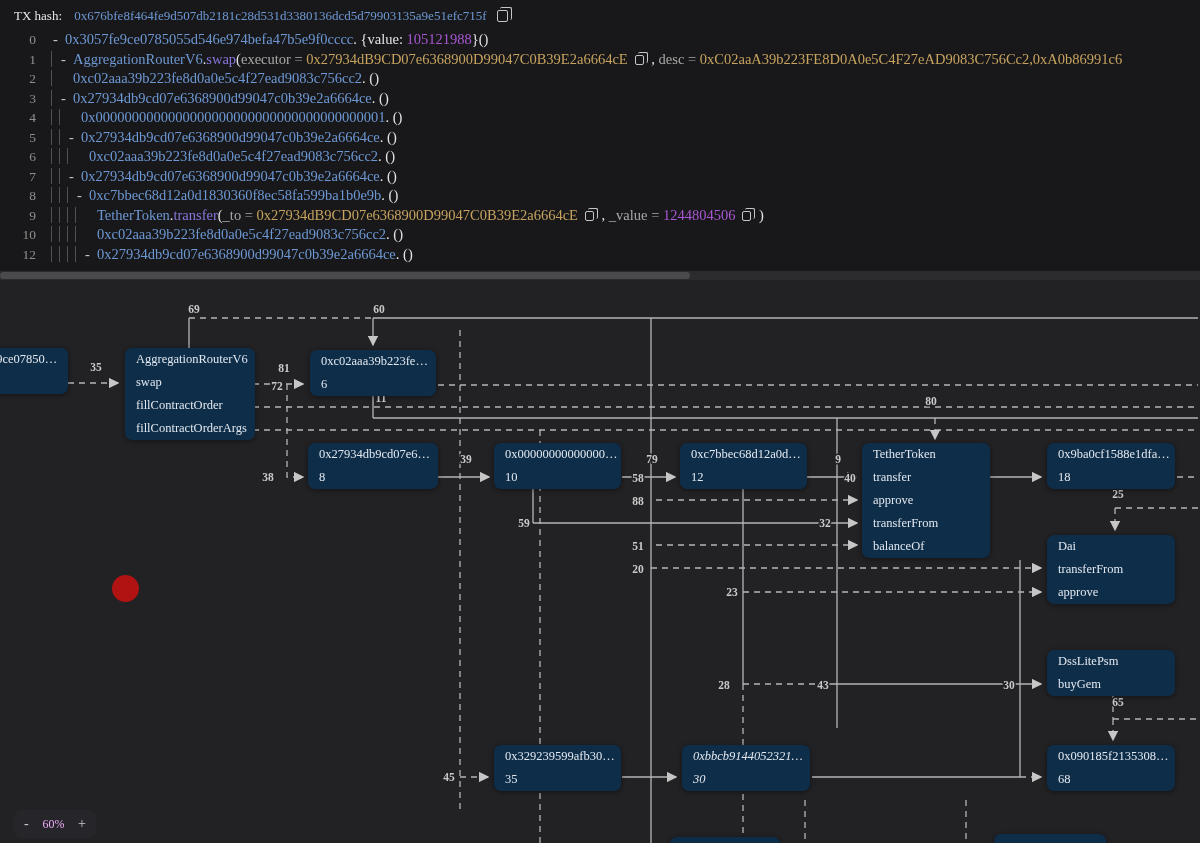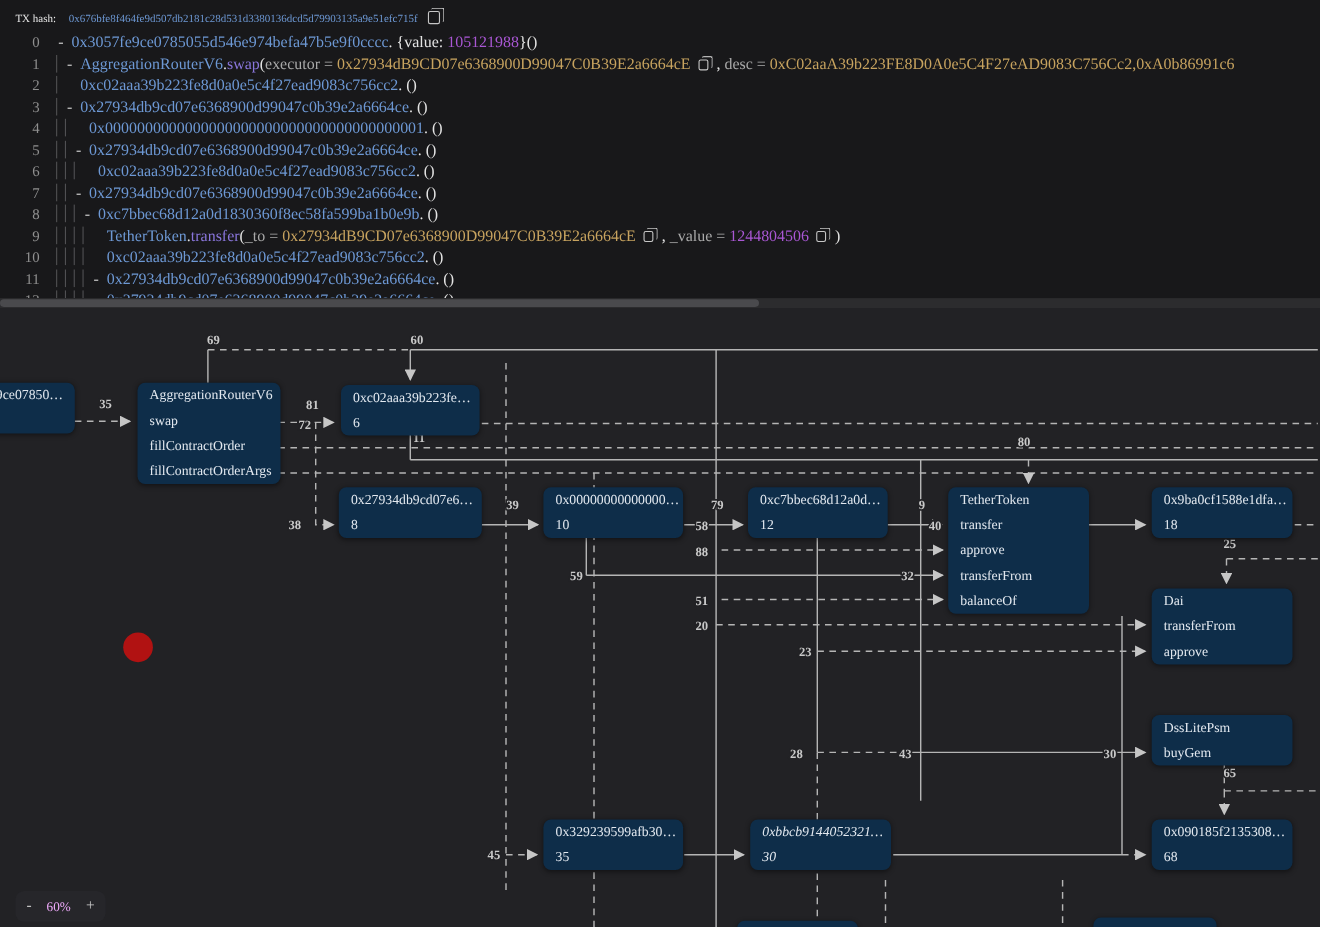--- a/index.html
+++ b/index.html
@@ -6,21 +6,21 @@
     --blue:#6d98d4; --gold:#c7a35f; --purple:#8a76dc; --magenta:#a957d4;
     --node:#0e2d49; --edge:#b5b5b5; --reddot:#b11212; --graphbg:#222225;
   }
   *{box-sizing:border-box}
   html,body{margin:0;padding:0}
   body{width:1200px;height:843px;background:#18181a;overflow:hidden;position:relative;
        font-family:"Liberation Serif",serif;}
 
   
   .trace-panel{position:absolute;top:0;left:0;width:1200px;height:271px;background:#18181a;overflow:hidden}
-  .tx-row{padding:8px 0 3px 14px;font-size:10px;color:#e8e8e8;white-space:nowrap}
+  .tx-row{padding:8px 0 3px 14px;font-size:13px;color:#e8e8e8;white-space:nowrap}
   .tx-row .hash{color:var(--blue);margin-left:9px}
   #trace-lines{margin-top:3px}
   .tline{height:19.5px;line-height:19.5px;white-space:nowrap;font-size:14.5px;color:#e4e4e4;overflow:hidden}
   .lnum{display:inline-block;width:36px;text-align:right;margin-right:15px;color:#8f8f8f;font-size:13.5px}
   .bar{display:inline-block;width:8px;height:16px;border-left:1px solid #505053;vertical-align:-3px}
   .tdash{display:inline-block;width:14px;color:#c9c9c9;padding-left:2px}
   .seg-addr,.seg-contract{color:var(--blue)}
   .seg-method{color:var(--purple)}
   .seg-param{color:#a9a9a9}
   .seg-gold{color:var(--gold)}
@@ -69,21 +69,20 @@
       <div class="tline"><span class="lnum">1</span><span class="bar"></span><span class="tdash">-</span><span class="seg-contract">AggregationRouterV6</span><span class="seg-plain">.</span><span class="seg-method">swap</span><span class="seg-plain">(</span><span class="seg-param">executor = </span><span class="seg-gold">0x27934dB9CD07e6368900D99047C0B39E2a6664cE</span><span class="copy-icon"></span><span class="seg-plain"> ,  </span><span class="seg-param">desc = </span><span class="seg-gold">0xC02aaA39b223FE8D0A0e5C4F27eAD9083C756Cc2,0xA0b86991c6</span></div>
       <div class="tline"><span class="lnum">2</span><span class="bar"></span><span class="tdash"></span><span class="seg-addr">0xc02aaa39b223fe8d0a0e5c4f27ead9083c756cc2</span><span class="seg-plain">. ()</span></div>
       <div class="tline"><span class="lnum">3</span><span class="bar"></span><span class="tdash">-</span><span class="seg-addr">0x27934db9cd07e6368900d99047c0b39e2a6664ce</span><span class="seg-plain">. ()</span></div>
       <div class="tline"><span class="lnum">4</span><span class="bar"></span><span class="bar"></span><span class="tdash"></span><span class="seg-addr">0x0000000000000000000000000000000000000001</span><span class="seg-plain">. ()</span></div>
       <div class="tline"><span class="lnum">5</span><span class="bar"></span><span class="bar"></span><span class="tdash">-</span><span class="seg-addr">0x27934db9cd07e6368900d99047c0b39e2a6664ce</span><span class="seg-plain">. ()</span></div>
       <div class="tline"><span class="lnum">6</span><span class="bar"></span><span class="bar"></span><span class="bar"></span><span class="tdash"></span><span class="seg-addr">0xc02aaa39b223fe8d0a0e5c4f27ead9083c756cc2</span><span class="seg-plain">. ()</span></div>
       <div class="tline"><span class="lnum">7</span><span class="bar"></span><span class="bar"></span><span class="tdash">-</span><span class="seg-addr">0x27934db9cd07e6368900d99047c0b39e2a6664ce</span><span class="seg-plain">. ()</span></div>
       <div class="tline"><span class="lnum">8</span><span class="bar"></span><span class="bar"></span><span class="bar"></span><span class="tdash">-</span><span class="seg-addr">0xc7bbec68d12a0d1830360f8ec58fa599ba1b0e9b</span><span class="seg-plain">. ()</span></div>
       <div class="tline"><span class="lnum">9</span><span class="bar"></span><span class="bar"></span><span class="bar"></span><span class="bar"></span><span class="tdash"></span><span class="seg-contract">TetherToken</span><span class="seg-plain">.</span><span class="seg-method">transfer</span><span class="seg-plain">(</span><span class="seg-param">_to = </span><span class="seg-gold">0x27934dB9CD07e6368900D99047C0B39E2a6664cE</span><span class="copy-icon"></span><span class="seg-plain"> ,  </span><span class="seg-param">_value = </span><span class="seg-value">1244804506</span><span class="copy-icon"></span><span class="seg-plain"> )</span></div>
       <div class="tline"><span class="lnum">10</span><span class="bar"></span><span class="bar"></span><span class="bar"></span><span class="bar"></span><span class="tdash"></span><span class="seg-addr">0xc02aaa39b223fe8d0a0e5c4f27ead9083c756cc2</span><span class="seg-plain">. ()</span></div>
-      <div class="tline"><span class="lnum">11</span><span class="bar"></span><span class="bar"></span><span class="bar"></span><span class="bar"></span><span class="tdash">-</span><span class="seg-addr">0x27934db9cd07e6368900d99047c0b39e2a6664ce</span><span class="seg-plain">. ()</span></div>
       <div class="tline"><span class="lnum">12</span><span class="bar"></span><span class="bar"></span><span class="bar"></span><span class="bar"></span><span class="tdash">-</span><span class="seg-addr">0x27934db9cd07e6368900d99047c0b39e2a6664ce</span><span class="seg-plain">. ()</span></div>
     </div>
 </div>
 
 <div class="hscrollbar">
   <div class="thumb"></div>
 </div>
 
 <div class="graph-panel">
   <svg id="edges-svg">

